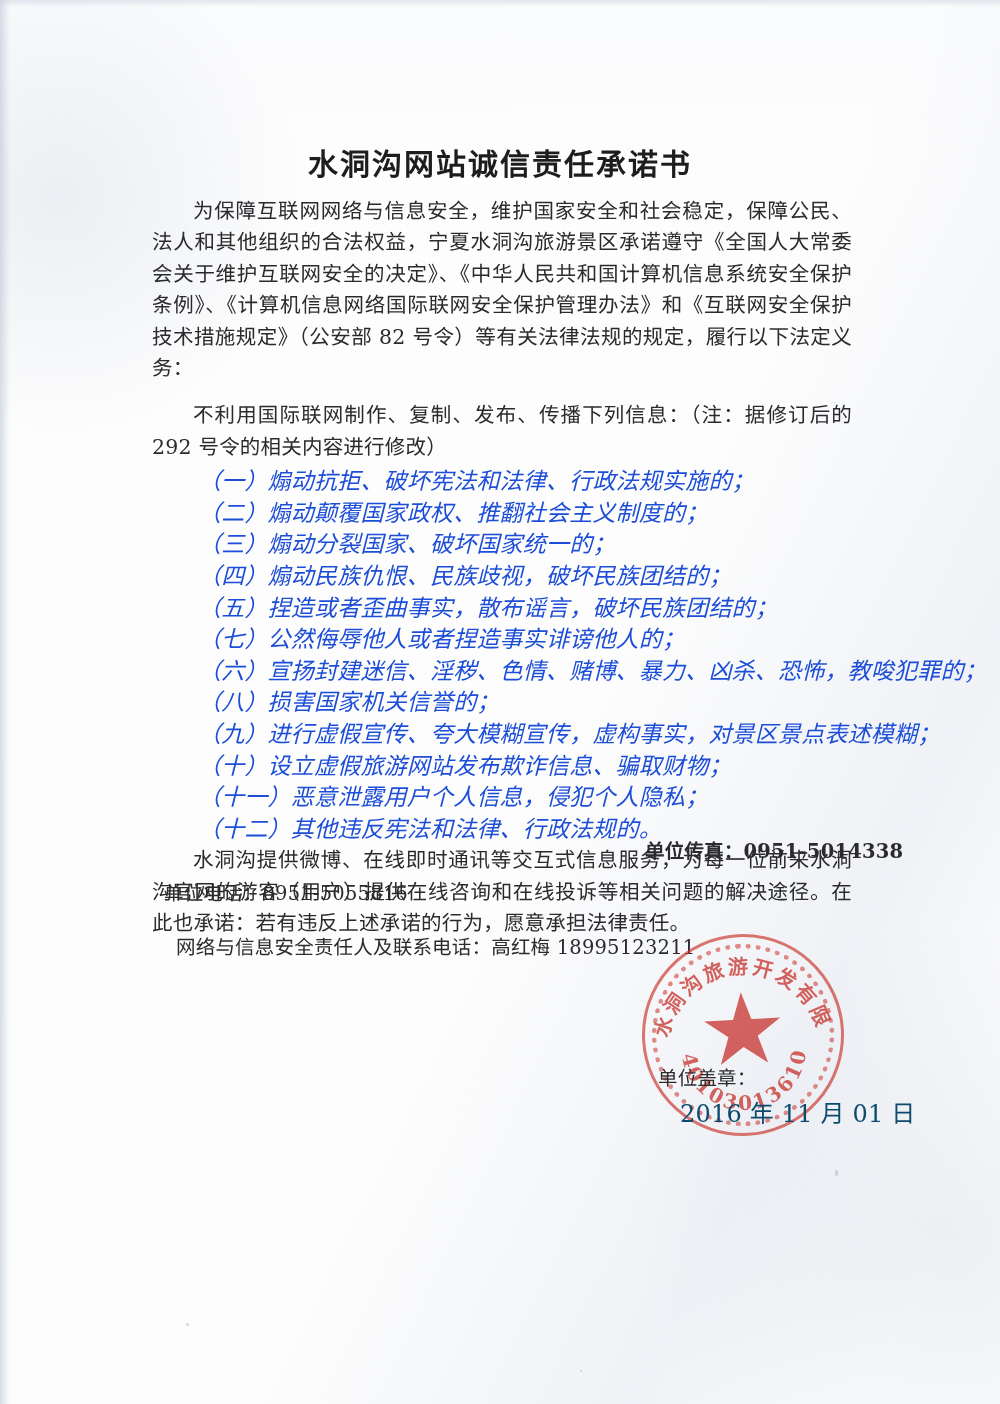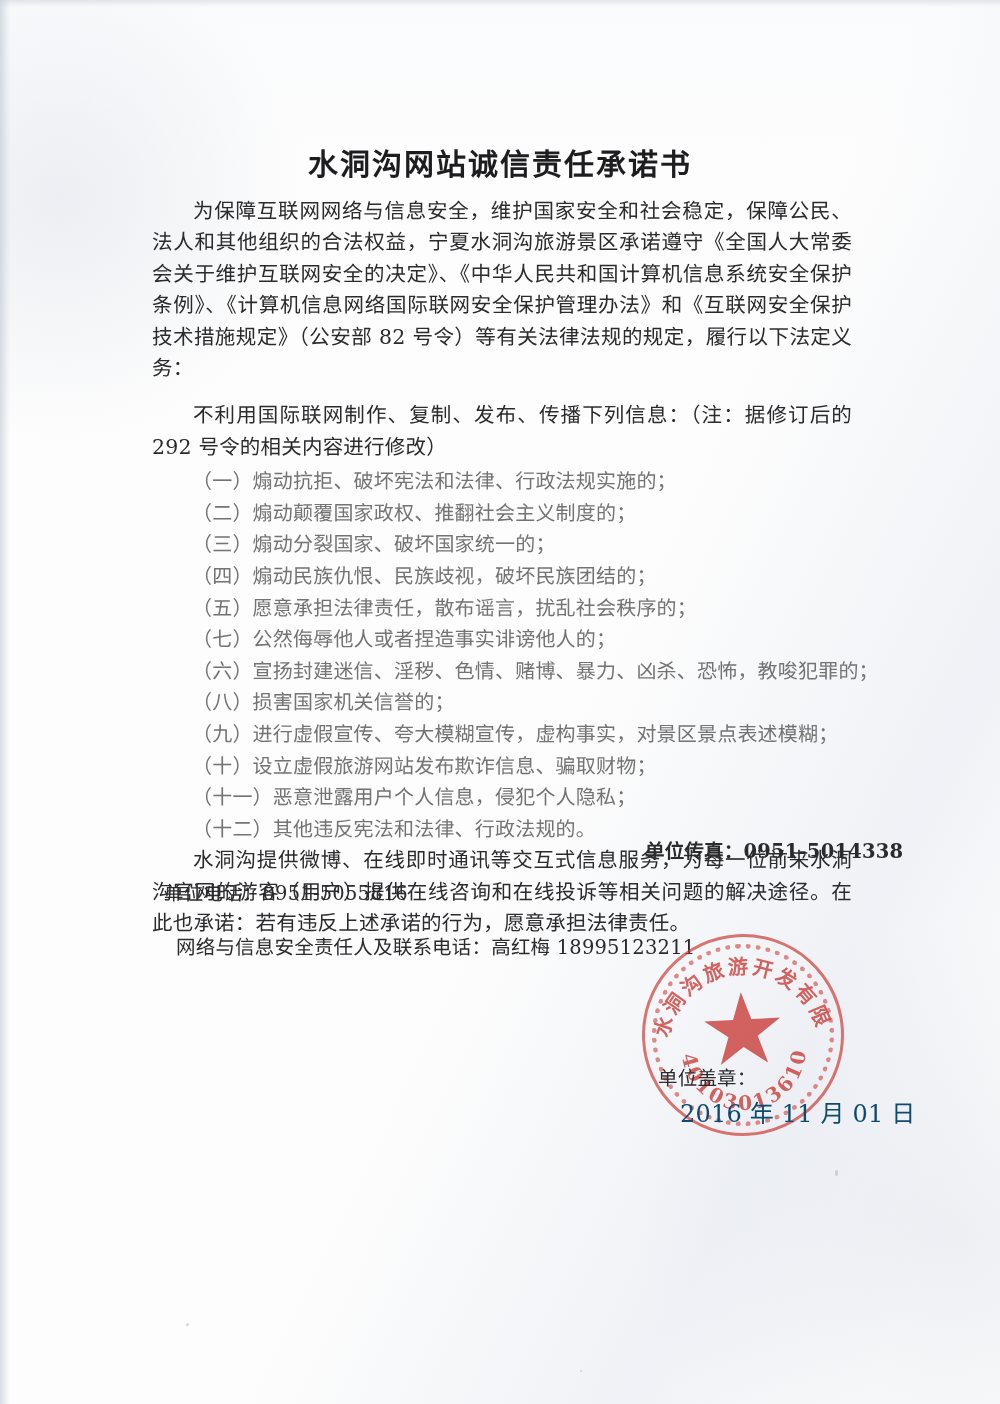--- a/index.html
+++ b/index.html
@@ -83,26 +83,27 @@
   .para + .para {
     margin-top: 16px;
   }
 
   .clause-list {
     list-style: none;
     margin: 3px 0 0 0;
     padding: 0;
   }
   .clause-list li {
-    font-size: 20px;
+    font-size: 23px;
     line-height: 31.6px;
     padding-left: 2em;
-    color: #737373;
-    letter-spacing: 0.2px;
-    white-space: nowrap;
+    color: #1d4ed8;
+    letter-spacing: 0.2px;
+    white-space: nowrap;
+    font-style: italic;
   }
 
   .closing-para {
   }
 
   
   .contact-line {
     position: absolute;
     font-size: 19.5px;
     color: #2b2b2e;
@@ -224,21 +225,21 @@
 
     <p class="para indent">为保障互联网网络与信息安全，维护国家安全和社会稳定，保障公民、法人和其他组织的合法权益，宁夏水洞沟旅游景区承诺遵守《全国人大常委会关于维护互联网安全的决定》、《中华人民共和国计算机信息系统安全保护条例》、《计算机信息网络国际联网安全保护管理办法》和《互联网安全保护技术措施规定》（公安部 82 号令）等有关法律法规的规定，履行以下法定义务：</p>
 
     <p class="para indent">不利用国际联网制作、复制、发布、传播下列信息：（注：据修订后的 292 号令的相关内容进行修改）</p>
 
     <ul class="clause-list">
       <li>（一）煽动抗拒、破坏宪法和法律、行政法规实施的；</li>
       <li>（二）煽动颠覆国家政权、推翻社会主义制度的；</li>
       <li>（三）煽动分裂国家、破坏国家统一的；</li>
       <li>（四）煽动民族仇恨、民族歧视，破坏民族团结的；</li>
-      <li>（五）愿意承担法律责任，散布谣言，扰乱社会秩序的；</li>
+      <li>（五）捏造或者歪曲事实，散布谣言，破坏民族团结的；</li>
       <li>（七）公然侮辱他人或者捏造事实诽谤他人的；</li>
       <li>（六）宣扬封建迷信、淫秽、色情、赌博、暴力、凶杀、恐怖，教唆犯罪的；</li>
       <li>（八）损害国家机关信誉的；</li>
       <li>（九）进行虚假宣传、夸大模糊宣传，虚构事实，对景区景点表述模糊；</li>
       <li>（十）设立虚假旅游网站发布欺诈信息、骗取财物；</li>
       <li>（十一）恶意泄露用户个人信息，侵犯个人隐私；</li>
       <li>（十二）其他违反宪法和法律、行政法规的。</li>
     </ul>
 
     <p class="para indent closing-para">水洞沟提供微博、在线即时通讯等交互式信息服务，为每一位前来水洞沟官网的游客（用户）提供在线咨询和在线投诉等相关问题的解决途径。在此也承诺：若有违反上述承诺的行为，愿意承担法律责任。</p>

